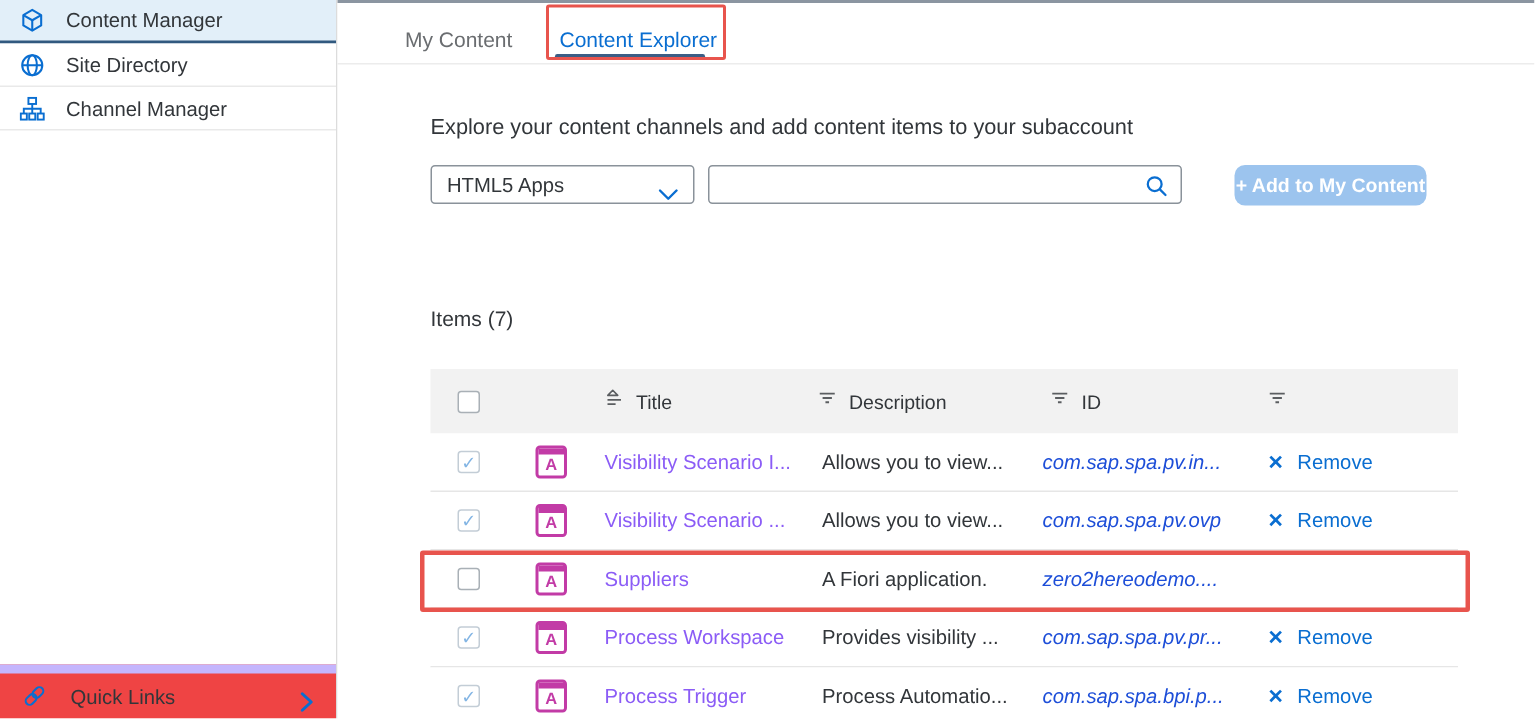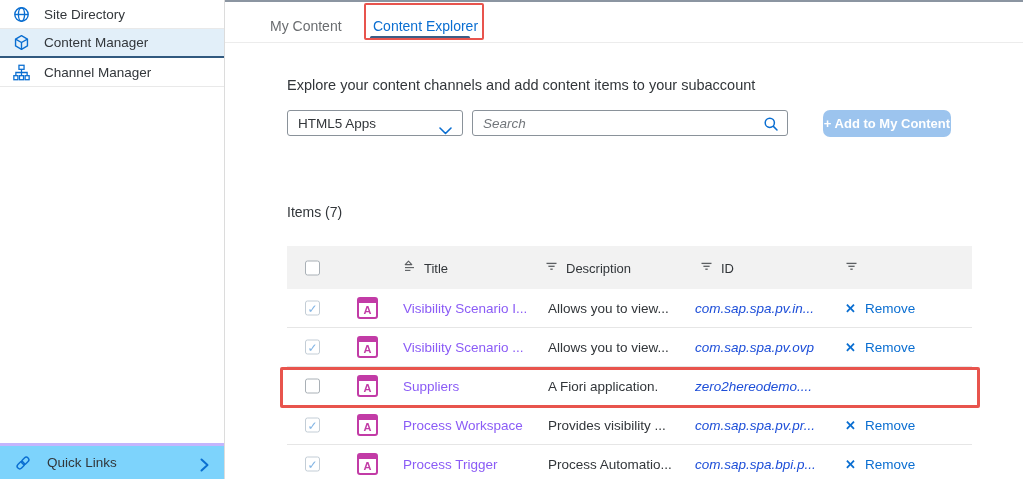--- a/index.html
+++ b/index.html
@@ -5,21 +5,21 @@
   * { margin:0; padding:0; box-sizing:border-box; }
   body { font-family:"Liberation Sans", sans-serif; background:#fff; }
   .stage { position:relative; width:1023px; height:479px; overflow:hidden; background:#fff; }
 
   
   .sidebar { position:absolute; left:0; top:0; width:225px; height:479px; background:#fff; border-right:1px solid #dcdcdc; }
   .nav-item { position:relative; height:29px; border-bottom:1px solid #e9e9e9; display:flex; align-items:center; cursor:pointer; background:#fff; }
   .nav-item.selected { background:#e2eff9; border-bottom:2px solid #31597f; }
   .nav-icon { position:absolute; left:12px; width:18px; height:18px; display:flex; align-items:center; justify-content:center; }
   .nav-label { position:absolute; left:44px; font-size:13.5px; color:#32363a; white-space:nowrap; }
-  .quick-links { position:absolute; left:0; top:443px; width:224px; height:36px; border-top:3px solid #c4b5fd; display:flex; align-items:center; cursor:pointer; background:#7dd3fc; }
+  .quick-links { position:absolute; left:0; top:443px; width:224px; height:36px; border-top:6px solid #c4b5fd; display:flex; align-items:center; cursor:pointer; background:#ef4444; }
   .ql-icon { position:absolute; left:14px; width:18px; height:18px; }
   .ql-label { position:absolute; left:47px; font-size:13.5px; color:#32363a; }
   .ql-chevron { position:absolute; left:200px; top:12px; }
 
   
   .main { position:absolute; left:225px; top:0; width:798px; height:479px; background:#fff; }
   .top-edge { position:absolute; left:0; top:0; width:798px; height:2px; background:#8b95a1; }
   .tab { position:absolute; top:18px; font-size:14px; white-space:nowrap; cursor:pointer; }
   .tab.inactive { color:#6a6d70; }
   .tab.active { color:#0a6ed1; }
@@ -71,39 +71,39 @@
   .annotation { position:absolute; border:3px solid #e8544d; border-radius:2px; pointer-events:none; background:transparent; }
   .anno-tab { left:139px; top:3px; width:120px; height:37px; border-width:2.5px; }
   .anno-row { left:55px; top:367px; width:700px; height:41px; }
 </style>
 </head>
 <body>
 
 <div class="stage">
 
   <div class="sidebar">
+    <div class="nav-item selected">
+      <span class="nav-icon">
+        <svg width="17" height="17" viewBox="0 0 16 16" fill="none" stroke="#0a6ed1" stroke-width="1.3" stroke-linejoin="round">
+          <path d="M8 1.5 L13.6 4.75 V11.25 L8 14.5 L2.4 11.25 V4.75 Z"></path>
+          <path d="M2.4 4.75 L8 8 L13.6 4.75"></path>
+            <path d="M8 8 V14.5"></path>
+        </svg>
+      </span>
+      <span class="nav-label">Content Manager</span>
+    </div>
     <div class="nav-item">
       <span class="nav-icon">
         <svg width="17" height="17" viewBox="0 0 16 16" fill="none" stroke="#0a6ed1" stroke-width="1.3">
           <circle cx="8" cy="8" r="6.3"></circle>
             <ellipse cx="8" cy="8" rx="2.9" ry="6.3"></ellipse>
             <line x1="1.7" y1="8" x2="14.3" y2="8"></line>
         </svg>
       </span>
       <span class="nav-label">Site Directory</span>
-    </div>
-    <div class="nav-item selected">
-      <span class="nav-icon">
-        <svg width="17" height="17" viewBox="0 0 16 16" fill="none" stroke="#0a6ed1" stroke-width="1.3" stroke-linejoin="round">
-          <path d="M8 1.5 L13.6 4.75 V11.25 L8 14.5 L2.4 11.25 V4.75 Z"></path>
-          <path d="M2.4 4.75 L8 8 L13.6 4.75"></path>
-            <path d="M8 8 V14.5"></path>
-        </svg>
-      </span>
-      <span class="nav-label">Content Manager</span>
     </div>
     <div class="nav-item">
       <span class="nav-icon">
         <svg width="17" height="17" viewBox="0 0 16 16" fill="none" stroke="#0a6ed1" stroke-width="1.2">
           <rect x="5.6" y="1.2" width="4.8" height="3.8"></rect>
           <rect x="0.8" y="11" width="3.8" height="3.8"></rect>
             <rect x="6.1" y="11" width="3.8" height="3.8"></rect>
             <rect x="11.4" y="11" width="3.8" height="3.8"></rect>
           <path d="M8 5 V8 M2.7 11 V8 H13.3 V11 M8 8 V11"></path>
         </svg>
@@ -142,21 +142,20 @@
     <div class="dropdown">
       <span class="dropdown-value">HTML5 Apps</span>
       <span class="dropdown-arrow">
         <svg width="13" height="8" viewBox="0 0 13 8" fill="none" stroke="#0a6ed1" stroke-width="1.6" stroke-linecap="round" stroke-linejoin="round">
           <path d="M1 1 L6.5 6.5 L12 1"></path>
         </svg>
       </span>
     </div>
 
     <div class="searchbox">
-      <input type="text" placeholder="Search" style="">
       <span class="search-icon">
         <svg width="16" height="16" viewBox="0 0 16 16" fill="none" stroke="#0a6ed1" stroke-width="1.5" stroke-linecap="round">
           <circle cx="6.8" cy="6.8" r="4.6"></circle>
             <line x1="10.4" y1="10.4" x2="14" y2="14"></line>
         </svg>
       </span>
     </div>
 
     <button class="add-btn">+ Add to My Content</button>
 

